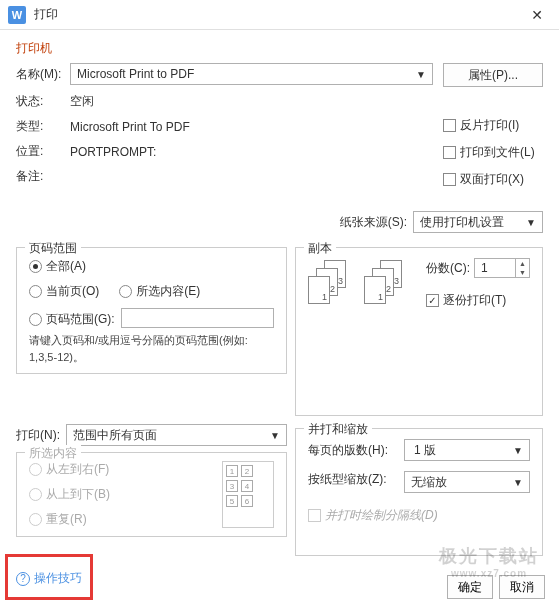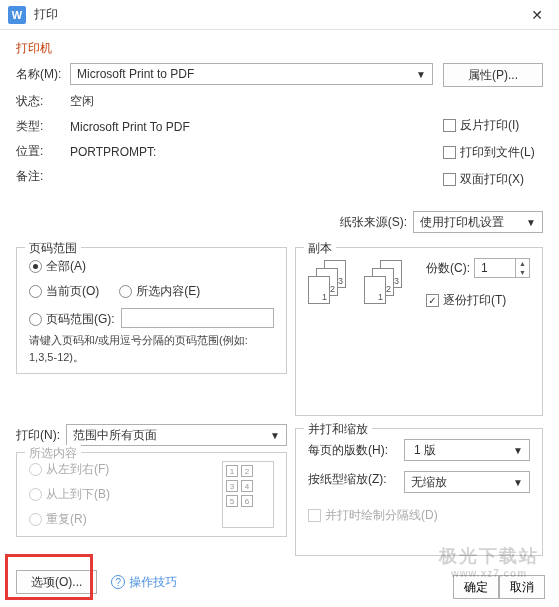--- a/index.html
+++ b/index.html
@@ -22,21 +22,21 @@
 .fieldset > .legend { position: absolute; top: -8px; left: 8px; background: #fff; padding: 0 4px; font-size: 12px; }
 
 .select-box { border: 1px solid #b0b0b0; height: 22px; display: flex; align-items: center; padding: 0 6px; background: #fff; position: relative; }
 .select-box .caret { margin-left: auto; font-size: 10px; color: #333; }
 .btn { border: 1px solid #b0b0b0; height: 24px; background: #fdfdfd; display: inline-flex; align-items: center; justify-content: center; padding: 0 14px; font-size: 12px; cursor: pointer; }
 .btn.small { padding: 0 10px; }
 
 .checkbox { display: flex; align-items: center; gap: 4px; }
 .checkbox .box { width: 13px; height: 13px; border: 1px solid #888; background: #fff; display: inline-flex; align-items: center; justify-content: center; font-size: 10px; }
 .checkbox .box.checked::after { content: "✓"; color: #333; }
-.checkbox.disabled { color: #aaa; }
+.checkbox.disabled { color: #aaa; font-style: italic; }
 .checkbox.disabled .box { border-color: #ccc; }
 
 .radio { display: flex; align-items: center; gap: 4px; }
 .radio .circle { width: 13px; height: 13px; border: 1px solid #888; border-radius: 50%; background: #fff; display: inline-flex; align-items: center; justify-content: center; }
 .radio .circle.checked::after { content: ""; width: 5px; height: 5px; background: #333; border-radius: 50%; display: block; }
 .radio.disabled { color: #aaa; }
 .radio.disabled .circle { border-color: #ccc; }
 
 .input-text { border: 1px solid #b0b0b0; height: 20px; background: #fff; padding: 0 4px; }
 .spin { border: 1px solid #b0b0b0; height: 20px; background: #fff; display: flex; align-items: center; }
@@ -55,21 +55,21 @@
 
 .order-diagram { border: 1px solid #ccc; width: 52px; padding: 3px; }
 .order-diagram .drow { display: flex; gap: 3px; margin-bottom: 3px; }
 .order-diagram .drow:last-child { margin-bottom: 0; }
 .order-diagram .cell { width: 12px; height: 12px; border: 1px solid #aaa; font-size: 8px; display: flex; align-items: center; justify-content: center; color: #999; }
 
 .red-box { border: 3px solid #e53935; position: absolute; }
 .link { color: #4a90e2; display: inline-flex; align-items: center; gap: 4px; }
 .link .qicon { width: 14px; height: 14px; border: 1px solid #4a90e2; border-radius: 50%; font-size: 10px; display: flex; align-items: center; justify-content: center; }
 
-.footer { position: absolute; bottom: 8px; right: 14px; display: flex; }
+.footer { position: absolute; bottom: 8px; right: 14px; display: flex; gap: 6px; }
 .disabled-text { color: #aaa; }
 
 .watermark { position: absolute; right: 20px; bottom: 28px; color: rgba(0,0,0,0.18); font-size: 18px; font-weight: bold; letter-spacing: 2px; pointer-events: none; }
 .watermark .sub { font-size: 10px; letter-spacing: 1px; display: block; text-align: center; }
 </style>
 </head>
 <body>
 
 <div class="titlebar">
   <div class="logo">W</div>
@@ -276,23 +276,20 @@
         </div>
         <label class="checkbox disabled">
           <span class="box"></span>
           <span>并打时绘制分隔线(D)</span>
         </label>
       </div>
     </div>
   </div>
 
   <div style="margin-top:14px; display:flex; align-items:center; gap:14px;">
-    <div class="btn">
-      <span>选项(O)...</span>
-    </div>
     <span class="link">
       <span class="qicon">?</span>
       <span>操作技巧</span>
     </span>
   </div>
 </div>
 
 <div class="footer">
   <div class="btn small">
       <span>确定</span>

